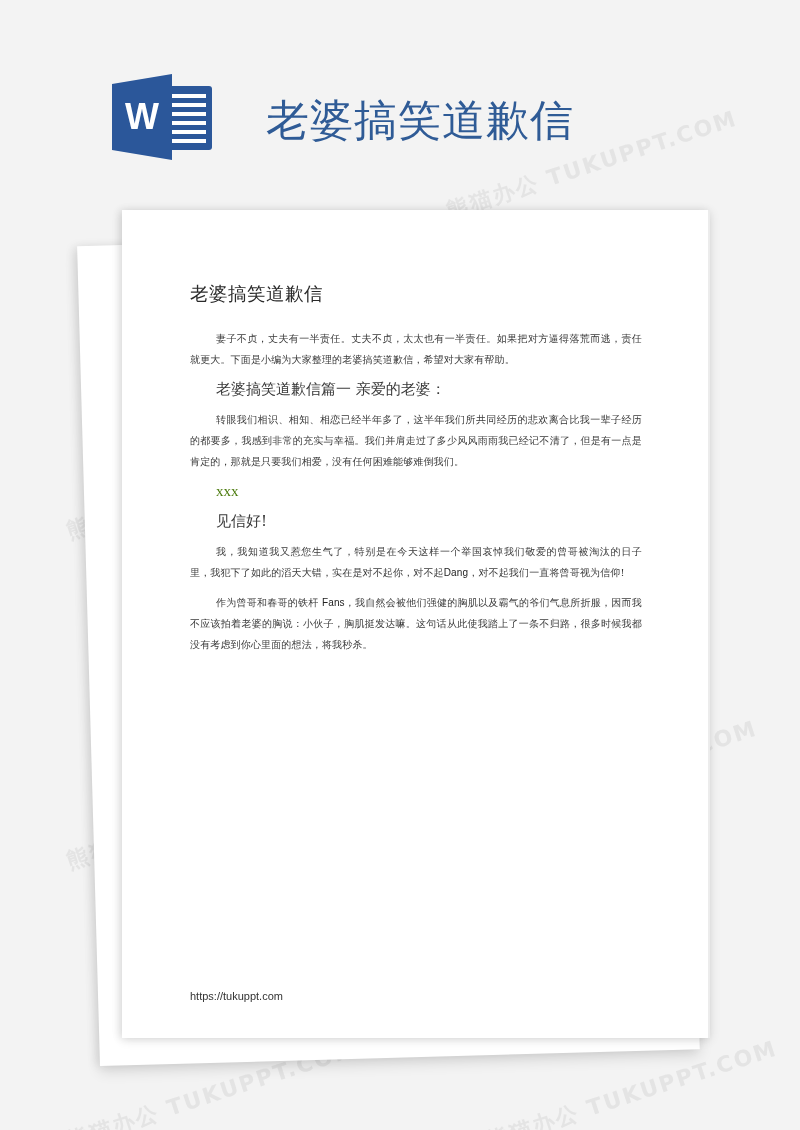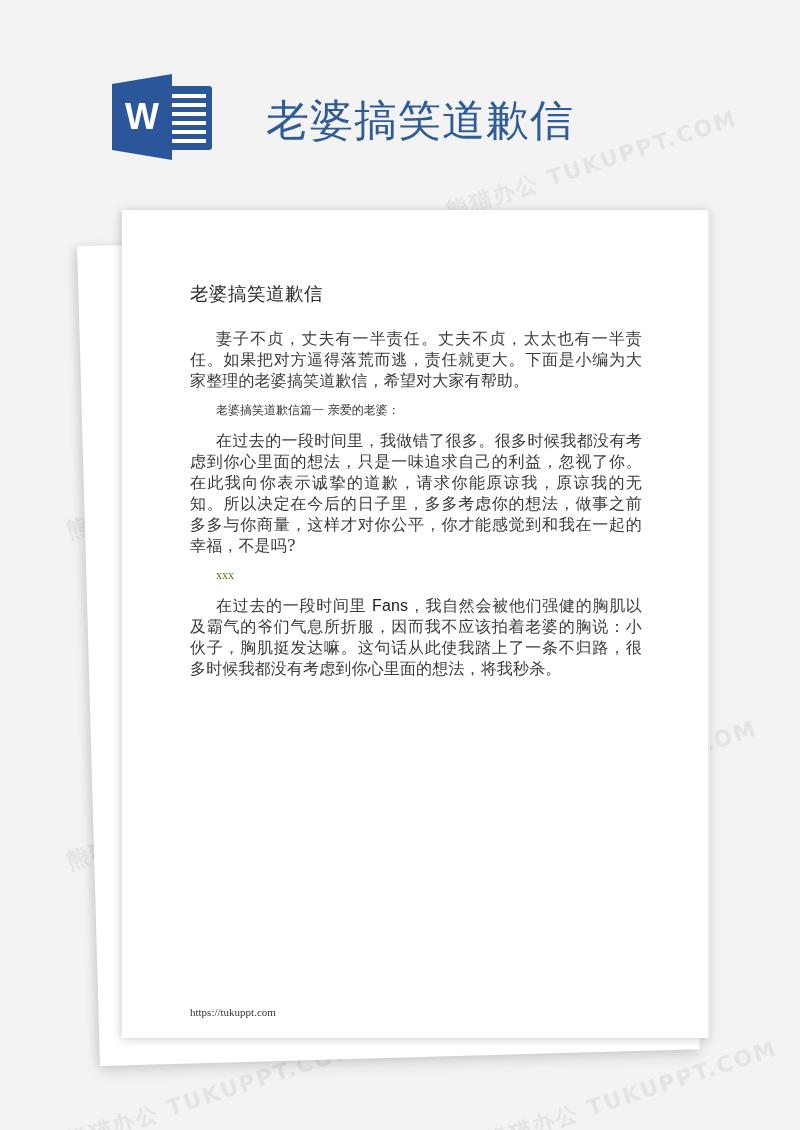--- a/index.html
+++ b/index.html
@@ -34,32 +34,32 @@
   .doc {
     position: absolute; left: 68px; top: 70px; width: 452px;
     color: #333;
   }
   .doc-title {
     font-family: "DejaVu Sans", sans-serif;
     font-size: 18.5px; color: #2a2a2a; margin: 0 0 20px 0; line-height: 28px;
     letter-spacing: 0.5px;
   }
   .para {
-    font-size: 16px; line-height: 21px; text-indent: 26px;
+    font-size: 10px; line-height: 21px; text-indent: 26px;
     margin: 0 0 9px 0; text-align: justify; color: #3a3a3a;
     letter-spacing: 0.15px;
   }
   .para .latin { font-family: "Liberation Sans", sans-serif; color: #222; }
   .line {
-    font-size: 12px; line-height: 21px; margin: 1px 0 9px 26px; color: #3a3a3a;
+    font-size: 15px; line-height: 21px; margin: 1px 0 9px 26px; color: #3a3a3a;
   }
   .line .latin { font-family: Liberation Serif, serif; color: #4d7c0f; }
   .footer-url {
-    position: absolute; left: 68px; top: 796px;
-    font-family: Liberation Serif, serif; font-size: 11px; color: #333;
+    position: absolute; left: 68px; top: 780px;
+    font-family: Liberation Sans, sans-serif; font-size: 11px; color: #333;
   }
 </style>
 </head>
 <body>
 
 <div class="word-icon">
   <svg width="102" height="90" viewBox="0 0 102 90">
     <rect x="44" y="14" width="56" height="64" rx="3" fill="#2b579a"></rect>
     <g fill="#ffffff">
       <rect x="60" y="22" width="34" height="4"></rect>
@@ -86,21 +86,23 @@
 <div class="page-back"></div>
 
 <div class="page-front">
   <div class="doc">
     <div class="doc-title">老婆搞笑道歉信</div>
 
     <p class="para">妻子不贞，丈夫有一半责任。丈夫不贞，太太也有一半责任。如果把对方逼得落荒而逃，责任就更大。下面是小编为大家整理的老婆搞笑道歉信，希望对大家有帮助。</p>
 
     <p class="line">老婆搞笑道歉信篇一 亲爱的老婆：</p>
 
-    <p class="para">在过去的一段时间里，我做错了很多。很多时候我都没有考虑到你心里面的想法，只是一味追求自己的利益，忽视了你。在此我向你表示诚挚的道歉，请求你能原谅我，原谅我的无知。所以决定在今后的日子里，多多考虑你的想法，做事之前多多与你商量，这样才对你公平，你才能感觉到和我在一起的幸福，不是吗?</p>
+    <p class="para">转眼我们相识、相知、相恋已经半年多了，这半年我们所共同经历的悲欢离合比我一辈子经历的都要多，我感到非常的充实与幸福。我们并肩走过了多少风风雨雨我已经记不清了，但是有一点是肯定的，那就是只要我们相爱，没有任何困难能够难倒我们。</p>
 
     <p class="line"><span class="latin">xxx</span></p>
 
+    <p class="line">见信好!</p>
 
-    <p class="para"><span>在过去的一段时间里 </span><span class="latin">Fans</span><span>，我自然会被他们强健的胸肌以及霸气的爷们气息所折服，因而我不应该拍着老婆的胸说：小伙子，胸肌挺发达嘛。这句话从此使我踏上了一条不归路，很多时候我都没有考虑到你心里面的想法，将我秒杀。</span></p>
+    <p class="para"><span>我，我知道我又惹您生气了，特别是在今天这样一个举国哀悼我们敬爱的曾哥被淘汰的日子里，我犯下了如此的滔天大错，实在是对不起你，对不起</span><span class="latin">Dang</span><span>，对不起我们一直将曾哥视为信仰!</span></p>
+    <p class="para"><span>作为曾哥和春哥的铁杆 </span><span class="latin">Fans</span><span>，我自然会被他们强健的胸肌以及霸气的爷们气息所折服，因而我不应该拍着老婆的胸说：小伙子，胸肌挺发达嘛。这句话从此使我踏上了一条不归路，很多时候我都没有考虑到你心里面的想法，将我秒杀。</span></p>
   </div>
   <div class="footer-url">https://tukuppt.com</div>
 </div>
 
 </body></html>

